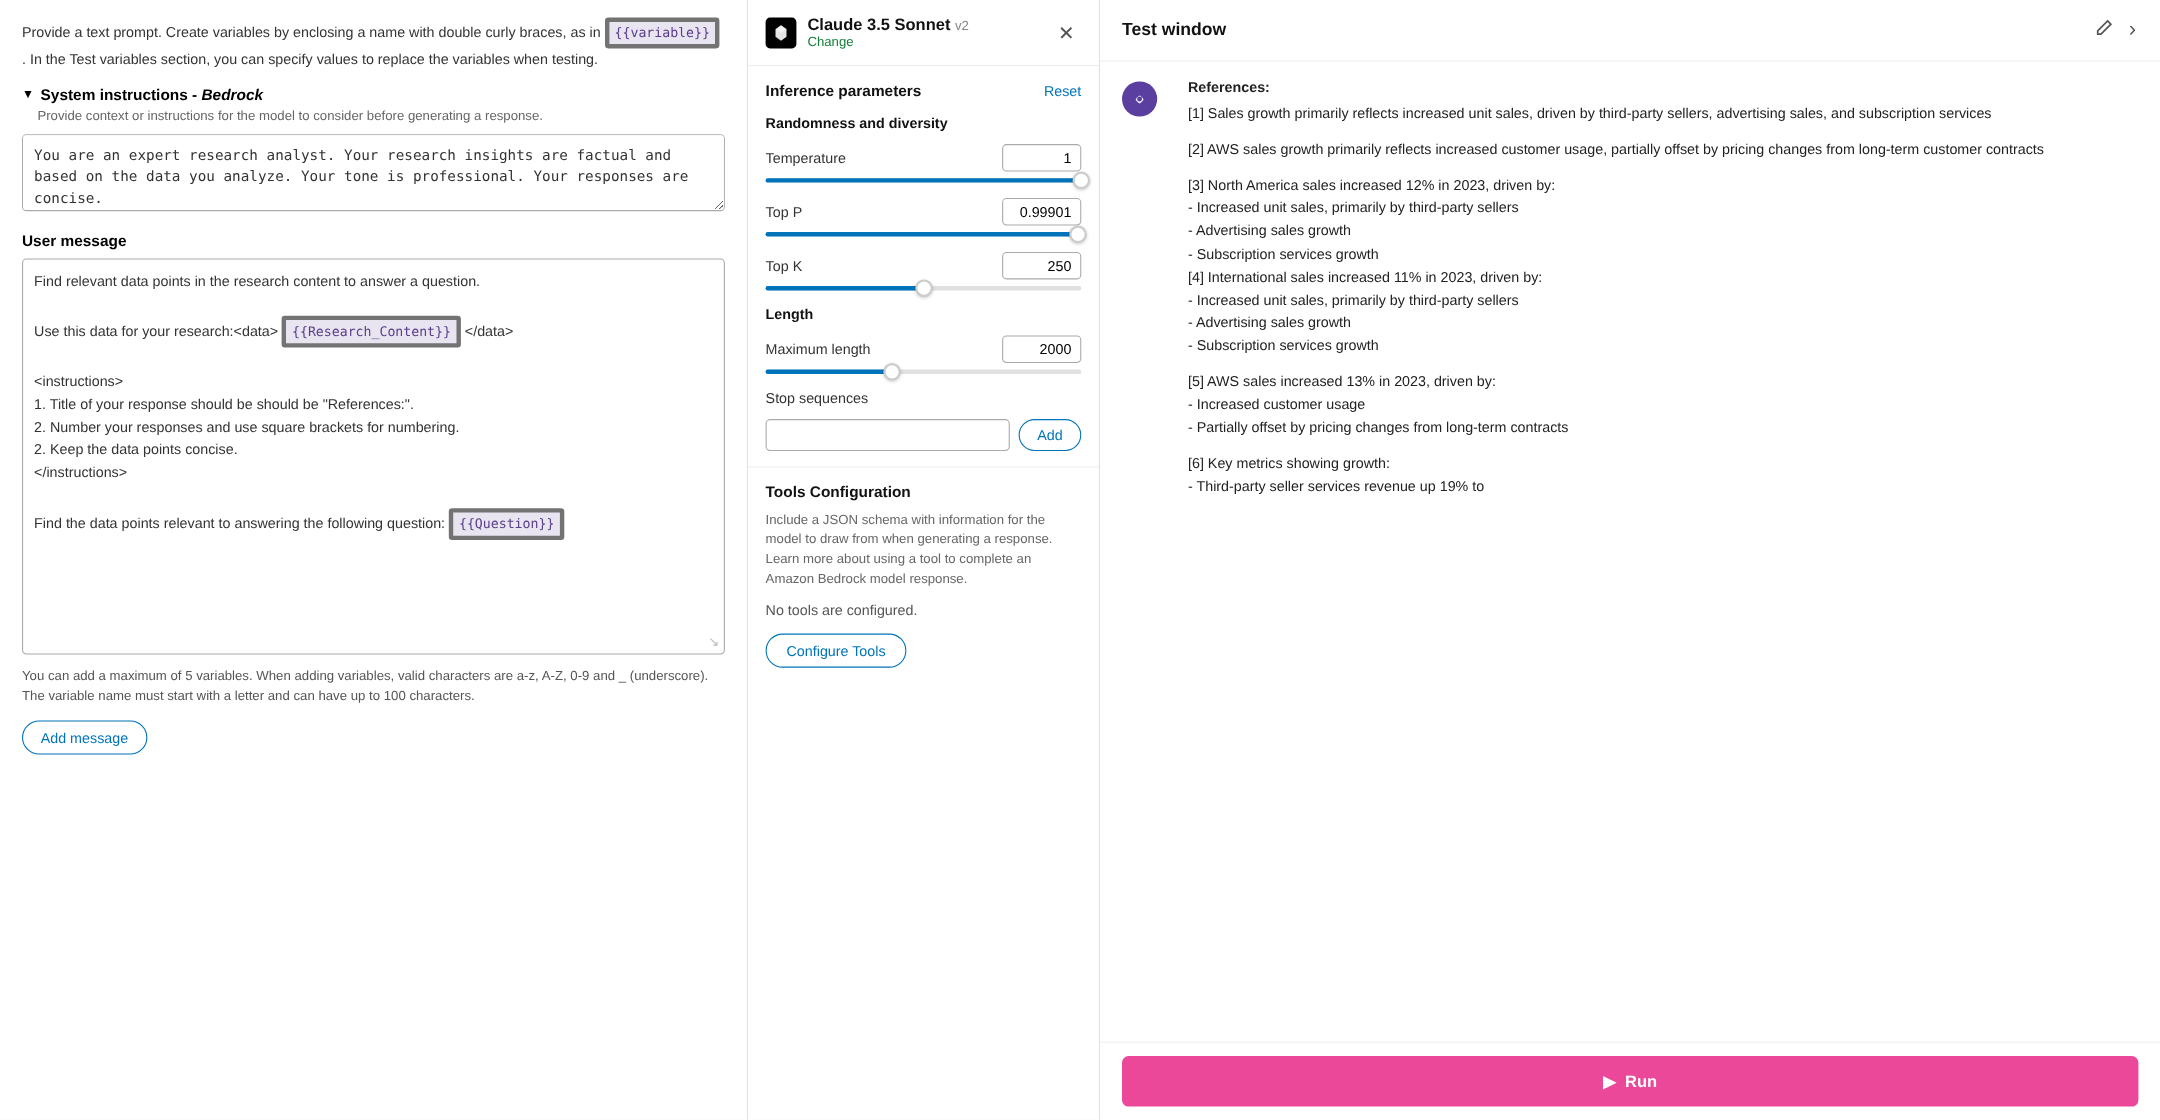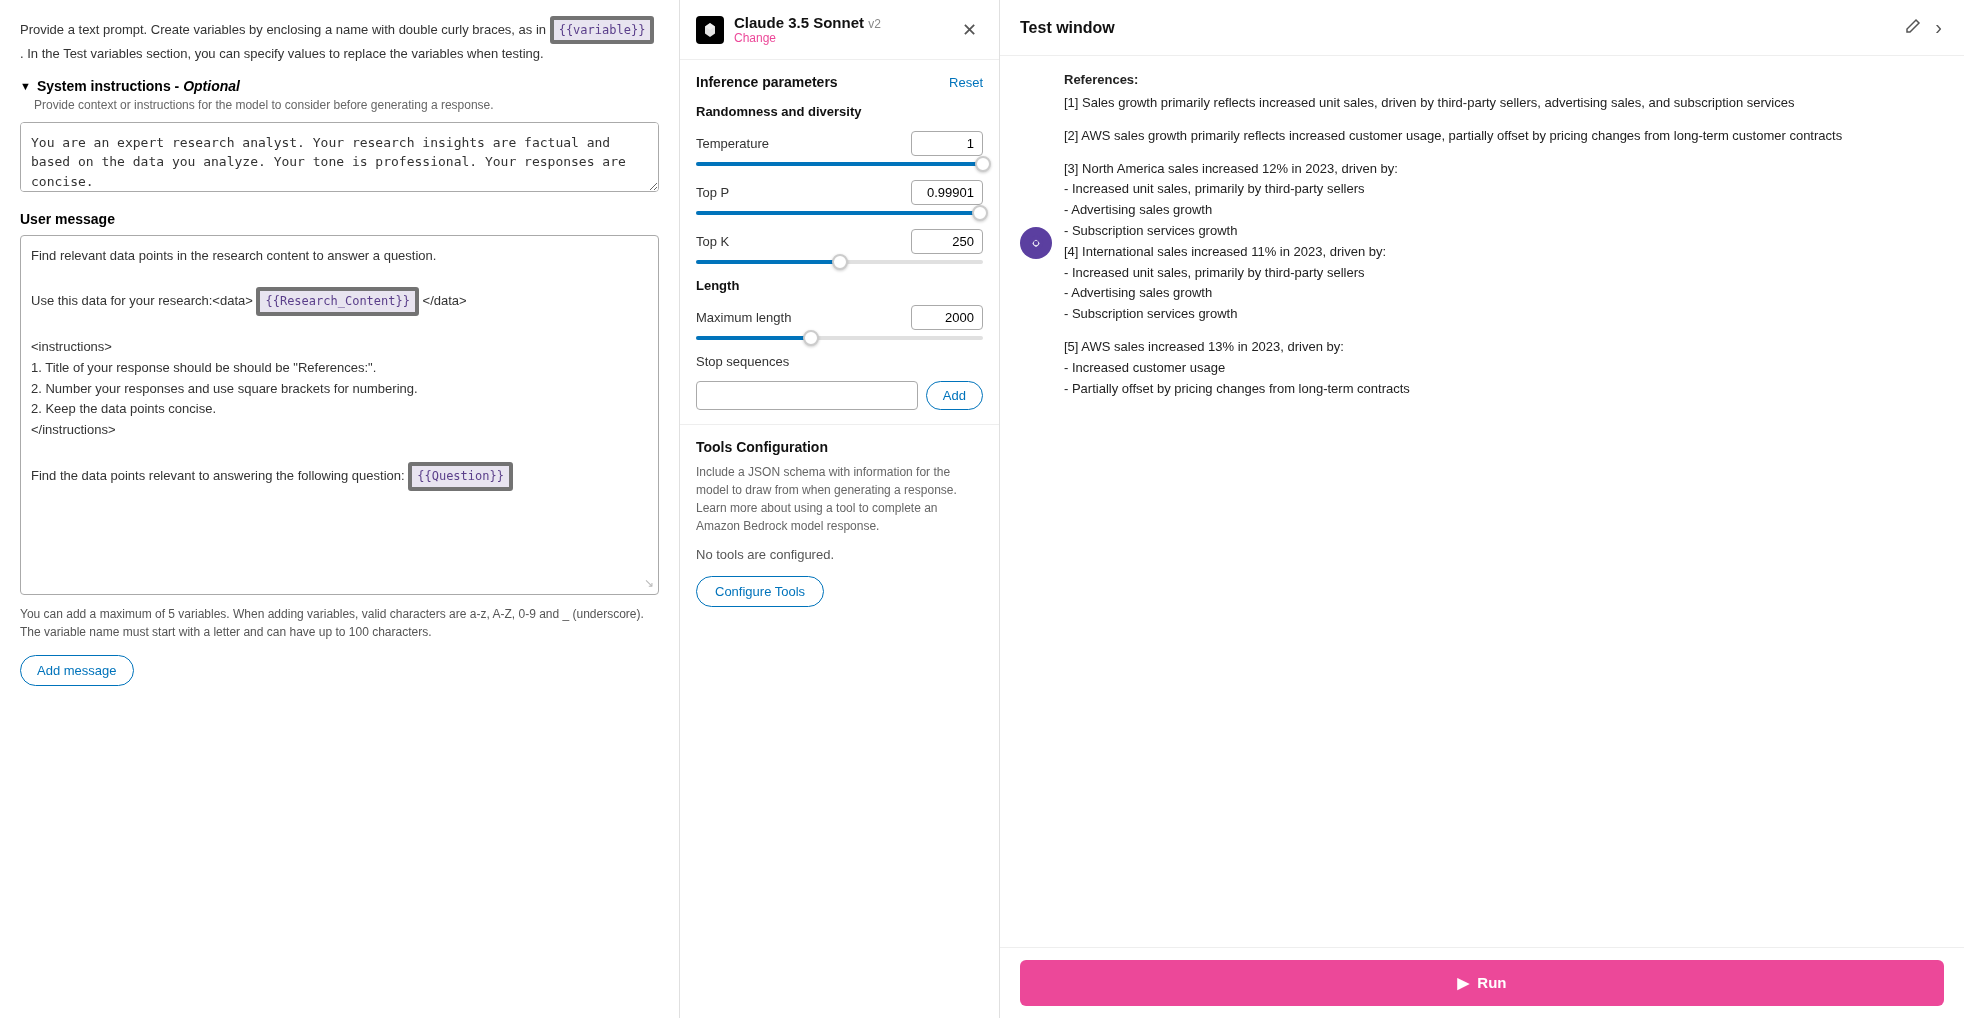--- a/index.html
+++ b/index.html
@@ -144,21 +144,21 @@
 
     .model-version {
       font-size: 12px;
       color: #888;
       font-weight: 400;
     }
 
     .model-change {
       display: block;
       font-size: 12px;
-      color: #ec4899;
+      color: #15803d;
       cursor: pointer;
       font-weight: 500;
     }
 
     .close-btn {
       background: none;
       border: none;
       font-size: 18px;
       cursor: pointer;
       color: #555;
@@ -368,23 +368,22 @@
     }
 
     .test-window-content {
       flex: 1;
       overflow-y: auto;
       padding: 16px 20px;
     }
 
     .response-row {
       display: flex;
-      gap: 12px;
+      gap: 28px;
       margin-bottom: 8px;
-      align-items: center;
     }
 
     .response-avatar {
       width: 32px;
       height: 32px;
       background: #5b3fa0;
       border-radius: 50%;
       display: flex;
       align-items: center;
       justify-content: center;
@@ -441,21 +440,21 @@
 
 <div class="left-panel">
   <p class="intro-text">
     <span>Provide a text prompt. Create variables by enclosing a name with double curly braces, as in</span>
     <span class="variable-tag">{{variable}}</span>
     <span>. In the Test variables section, you can specify values to replace the variables when testing.</span>
   </p>
 
   <div class="section-header">
     <span class="arrow">▼</span>
-    <span>System instructions - <em>Optional</em></span>
+    <span>System instructions - <em>Bedrock</em></span>
   </div>
   <p class="section-subtext">Provide context or instructions for the model to consider before generating a response.</p>
   <textarea class="system-instructions-textarea" style="">You are an expert research analyst. Your research insights are factual and based on the data you analyze. Your tone is professional. Your responses are concise.</textarea>
 
   <div class="user-message-label">User message</div>
 
   <div style="border: 1px solid #aaa; border-radius: 4px; padding: 10px; min-height: 360px; background: #fff; position: relative;">
     <div style="line-height: 1.6; font-size: 13px; color: #333;">
       <p>Find relevant data points in the research content to answer a question.</p>
       <br>
@@ -590,20 +589,21 @@
           <circle cx="10" cy="10" r="2.5" fill="#5b3fa0"></circle>
         </svg>
       </div>
       <div class="response-body">
         <div class="response-section-title">References:</div>
         <div class="response-text" style="margin-bottom: 12px;">[1] Sales growth primarily reflects increased unit sales, driven by third-party sellers, advertising sales, and subscription services</div>
         <div class="response-text" style="margin-bottom: 12px;">[2] AWS sales growth primarily reflects increased customer usage, partially offset by pricing changes from long-term customer contracts</div>
         <div class="response-text" style="">[3] North America sales increased 12% in 2023, driven by:<br>- Increased unit sales, primarily by third-party sellers<br>- Advertising sales growth<br>- Subscription services growth</div>
         <div class="response-text" style="margin-bottom: 12px;">[4] International sales increased 11% in 2023, driven by:<br>- Increased unit sales, primarily by third-party sellers<br>- Advertising sales growth<br>- Subscription services growth</div>
         <div class="response-text" style="margin-bottom: 12px;">[5] AWS sales increased 13% in 2023, driven by:<br>- Increased customer usage<br>- Partially offset by pricing changes from long-term contracts</div>
+        <div class="response-text" style="margin-bottom: 12px;">[6] Key metrics showing growth:<br>- Third-party seller services revenue up 19% to</div>
       </div>
     </div>
   </div>
 
   <div class="run-bar">
     <button class="run-btn">
       <span>▶&nbsp; Run</span>
     </button>
   </div>
 </div>

